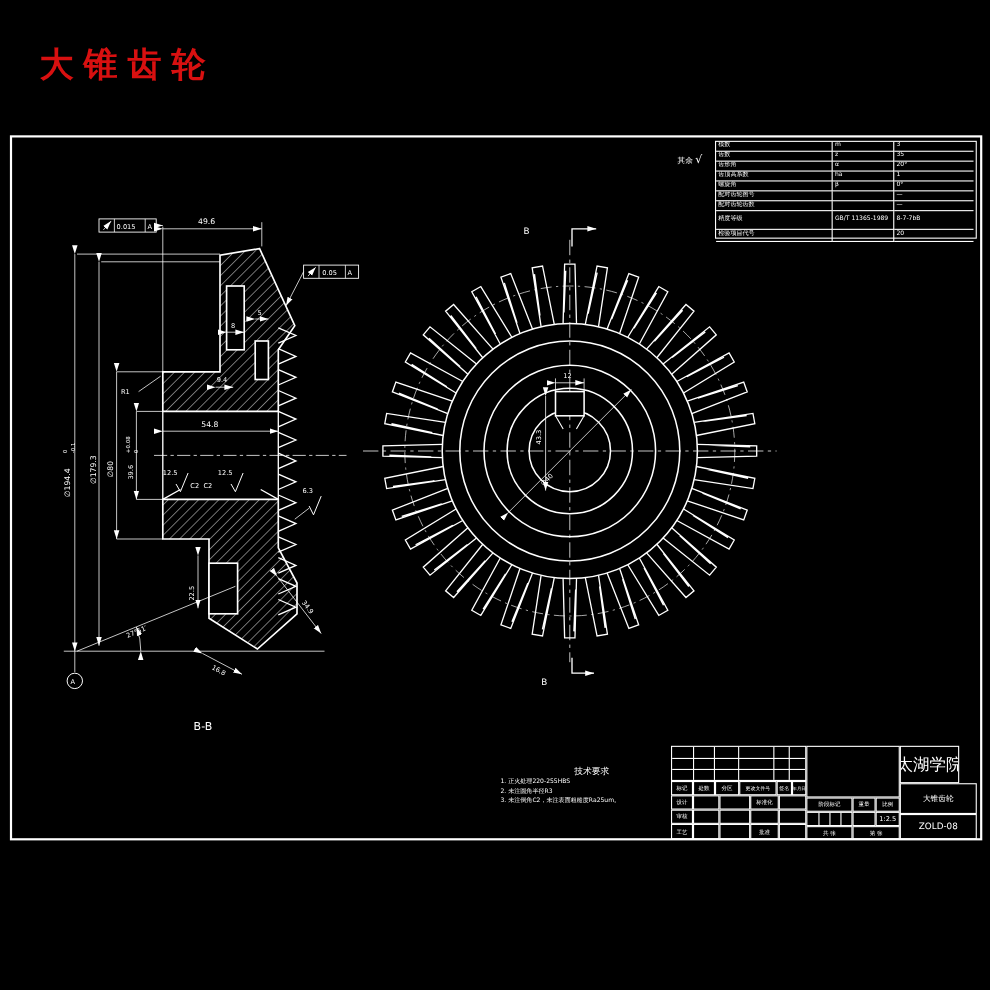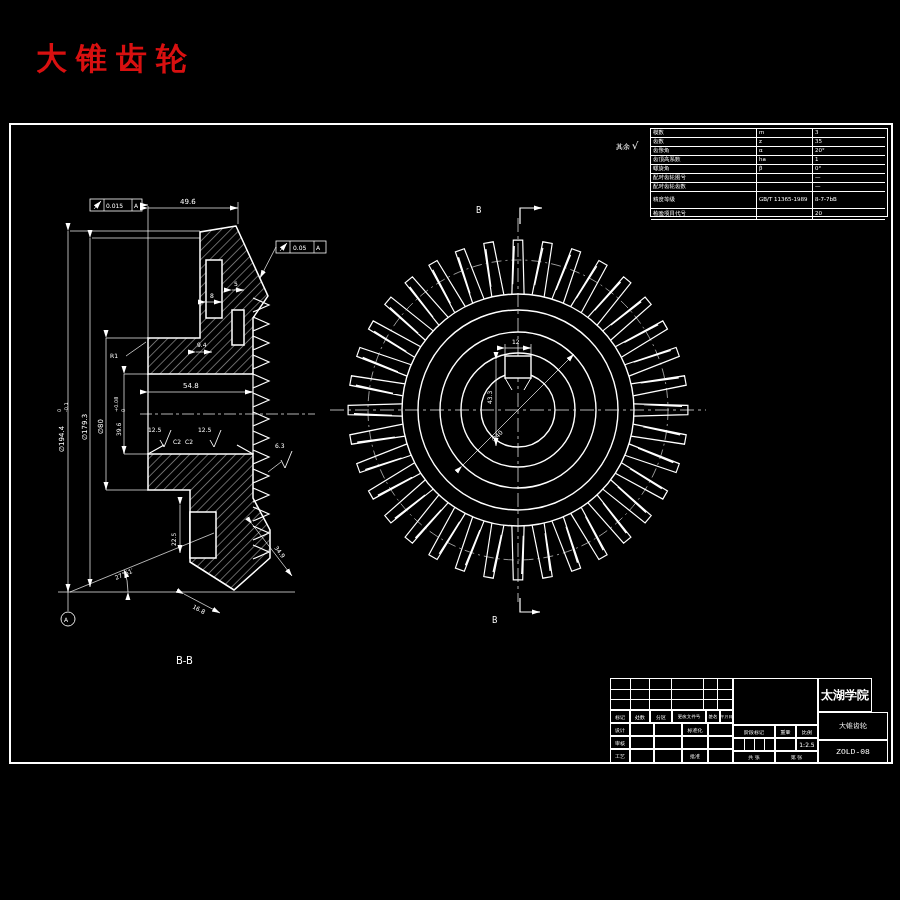--- a/index.html
+++ b/index.html
@@ -237,26 +237,32 @@
     <div class="pt-c"></div>
     <div class="pt-c">—</div>
     <div class="pt-c">精度等级</div>
     <div class="pt-c">GB/T 11365-1989</div>
     <div class="pt-c">8-7-7bB</div>
     <div class="pt-c">检验项目代号</div>
     <div class="pt-c"></div>
     <div class="pt-c">20</div>
   </div>
 
+  <div id="tech-req">
+    <div class="tr-title">技术要求</div>
+    <div class="tr-line">1. 正火处理220-255HBS</div>
+    <div class="tr-line">2. 未注圆角半径R3</div>
+    <div class="tr-line">3. 未注倒角C2，未注表面粗糙度Ra25um。</div>
+  </div>
 
   <div id="title-block">
 
-    <div class="tb" style="left:208px;top:0;width:54px;height:34px;font-size:12px;font-weight:bold;">太湖学院</div>
+    <div class="tb" style="left:208px;top:0;width:54px;height:34px;font-size:15px;">太湖学院</div>
     <div class="tb" style="left:208px;top:34px;width:70px;height:28px;font-size:7px;">大锥齿轮</div>
-    <div class="tb" style="left:208px;top:62px;width:70px;height:23px;font-size:8px;font-family:Liberation Mono, monospace;">ZOLD-08</div>
+    <div class="tb" style="left:208px;top:62px;width:70px;height:23px;font-size:8px;">ZOLD-08</div>
 
     <div class="tb" style="left:0;top:0;width:123px;height:32px;">
       <div class="hline" style="left:0;top:10px;width:121px;"></div>
       <div class="hline" style="left:0;top:20px;width:121px;"></div>
       <div class="vline" style="left:19px;top:0;height:30px;"></div>
       <div class="vline" style="left:38px;top:0;height:30px;"></div>
       <div class="vline" style="left:60px;top:0;height:30px;"></div>
       <div class="vline" style="left:92px;top:0;height:30px;"></div>
       <div class="vline" style="left:106px;top:0;height:30px;"></div>
     </div>

